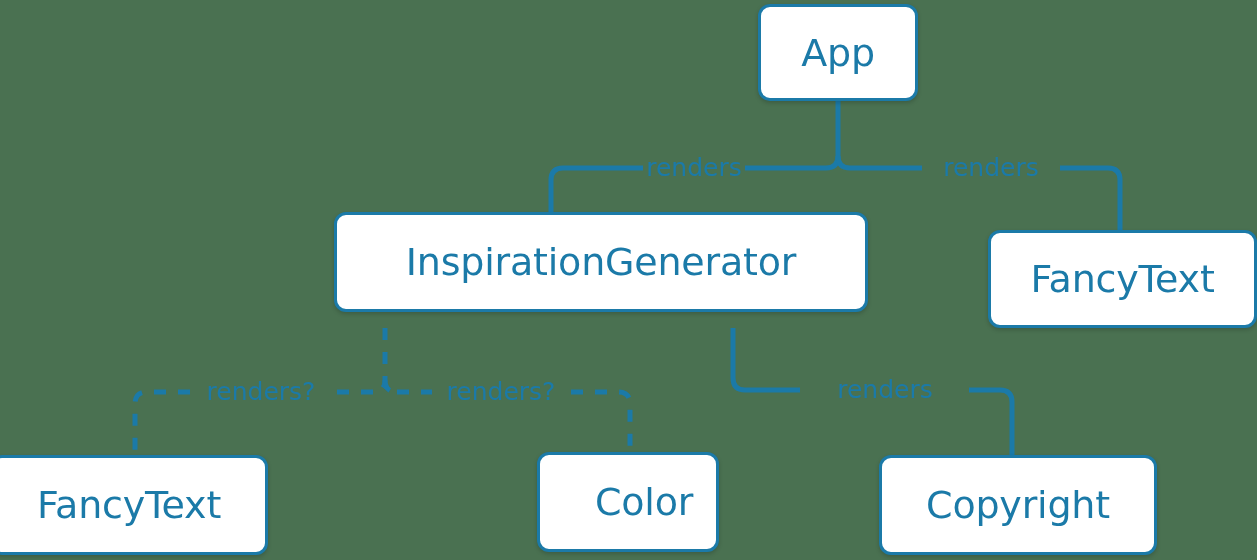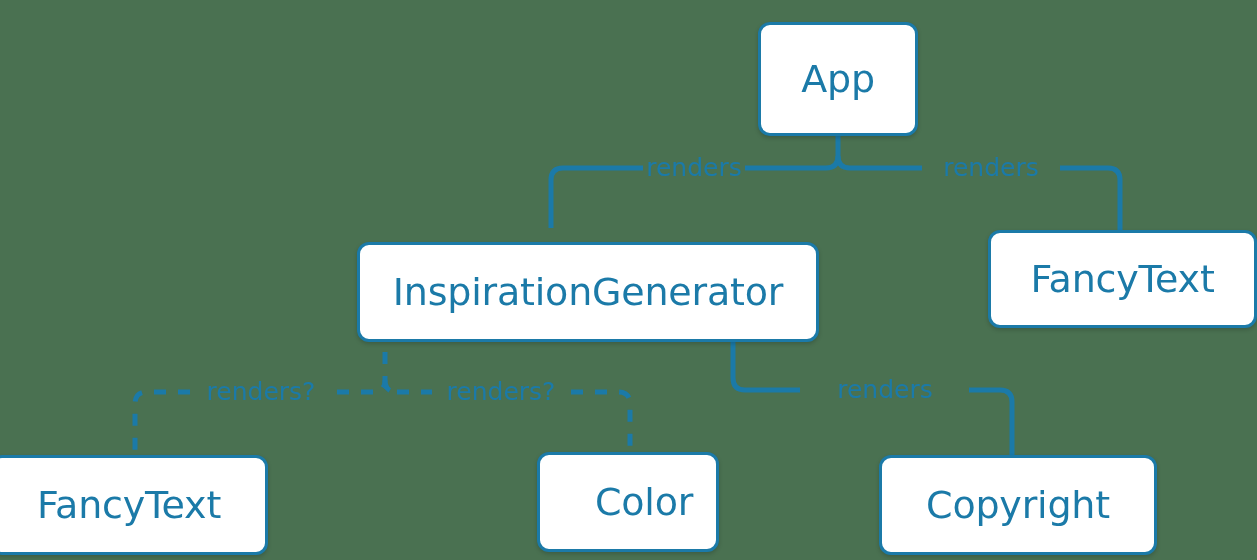--- a/index.html
+++ b/index.html
@@ -74,25 +74,25 @@
 
     <path d="M 733 328 L 733 378 Q 733 390 745 390 L 800 390 M 969 390 L 1000 390 Q 1012 390 1012 402 L 1012 455" fill="none" stroke="#1b7aa8" stroke-width="5"></path>
 
     <text class="edge-label" x="694" y="169">renders</text>
     <text class="edge-label" x="991" y="169">renders</text>
     <text class="edge-label" x="261" y="393">renders?</text>
     <text class="edge-label" x="501" y="393">renders?</text>
     <text class="edge-label" x="885" y="391">renders</text>
   </svg>
 
-  <div class="node-box" style="left:758px; top:22px; width:160px; height:114px;">
+  <div class="node-box" style="left:758px; top:4px; width:160px; height:97px;">
     <span class="node-label">App</span>
   </div>
 
-  <div class="node-box" style="left:334px; top:242px; width:462px; height:100px;margin-left:23px;">
+  <div class="node-box" style="left:334px; top:212px; width:534px; height:100px;">
     <span class="node-label">InspirationGenerator</span>
   </div>
 
   <div class="node-box" style="left:988px; top:230px; width:269px; height:98px;">
     <span class="node-label">FancyText</span>
   </div>
 
   <div class="node-box" style="left:-10px; top:455px; width:278px; height:100px;">
     <span class="node-label">FancyText</span>
   </div>

